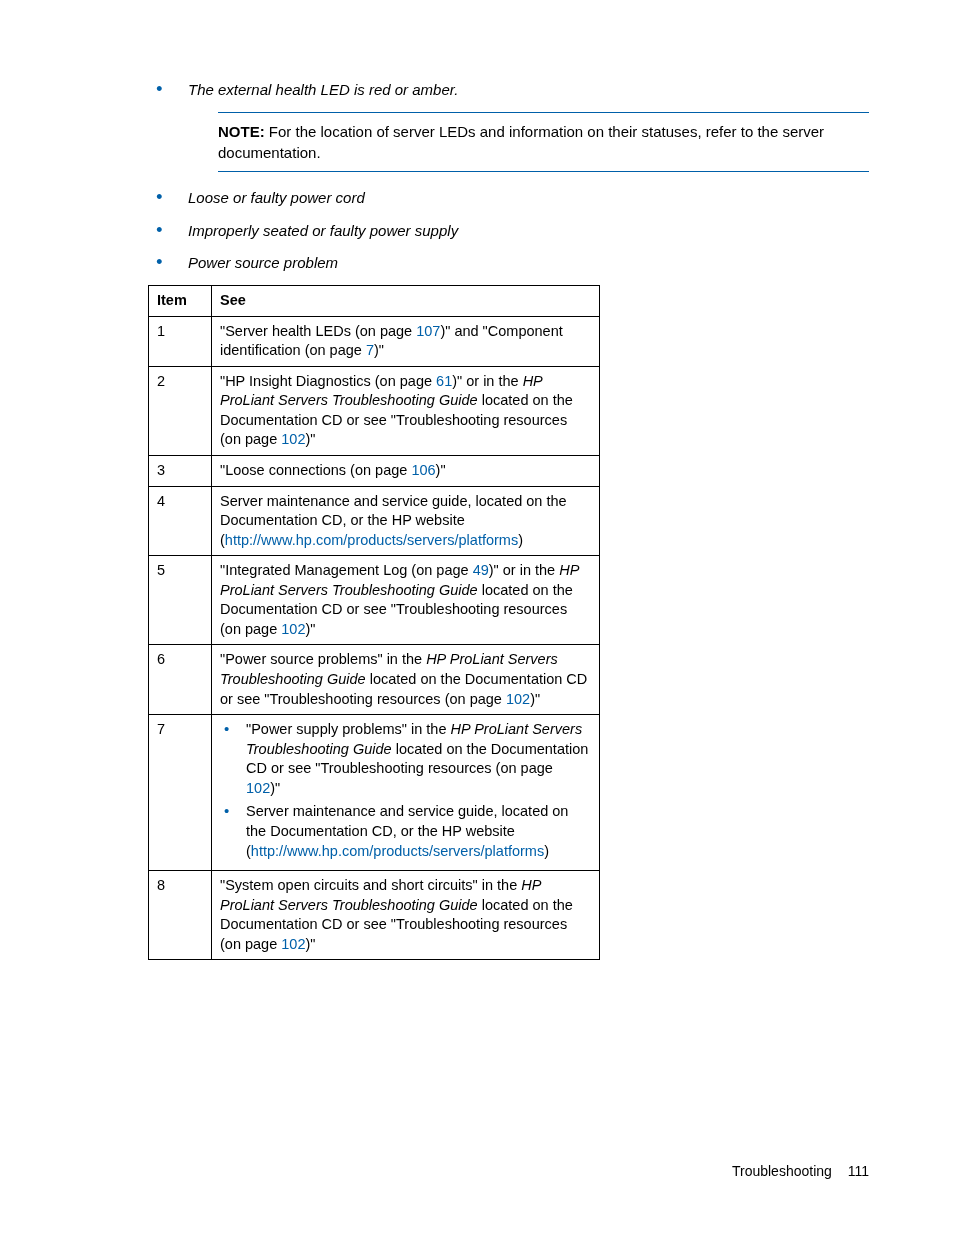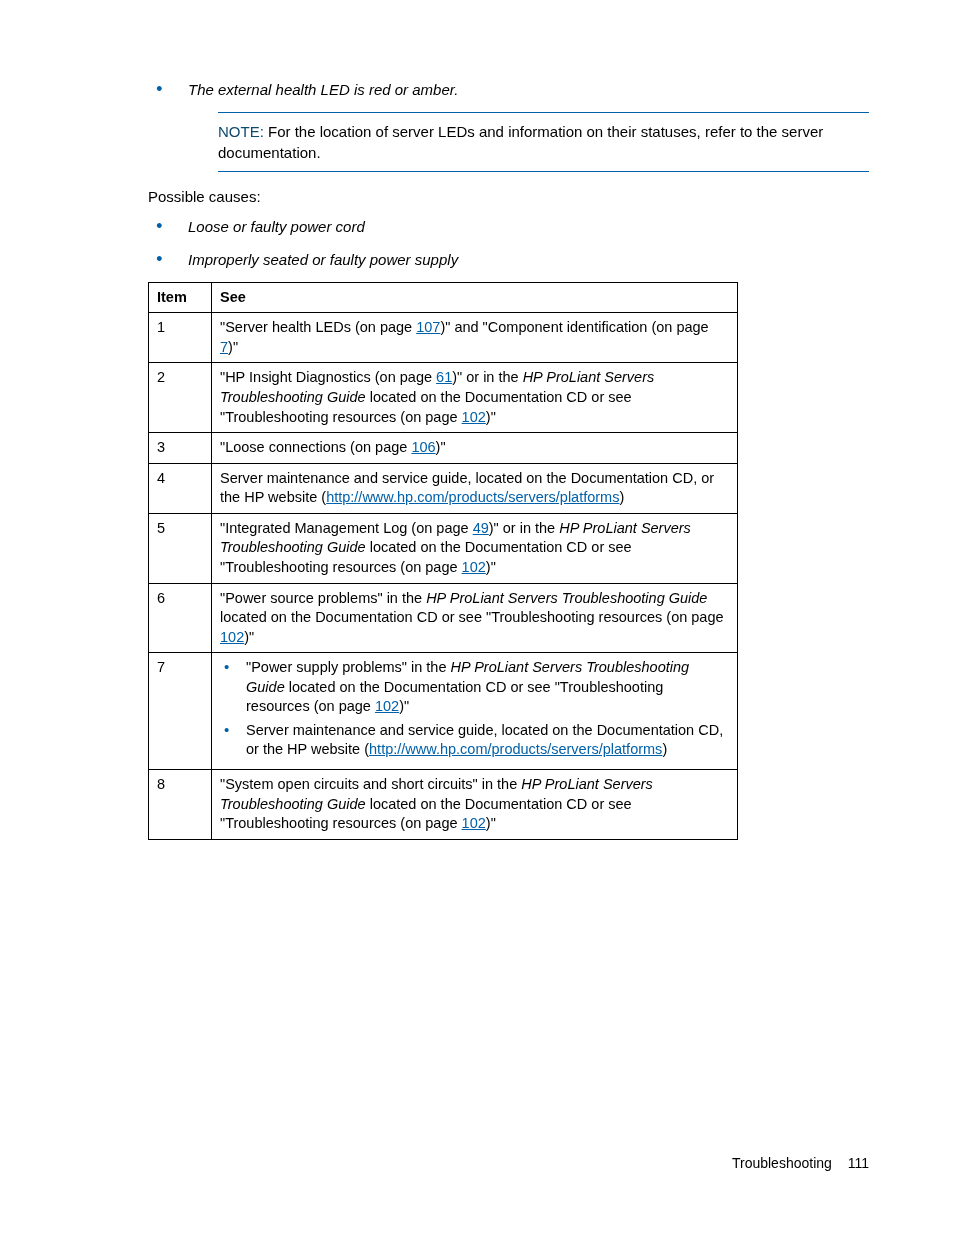--- a/index.html
+++ b/index.html
@@ -60,82 +60,81 @@
     line-height: 1.2;
   }
   .note-box {
     border-top: 1px solid #0060a9;
     border-bottom: 1px solid #0060a9;
     margin: 6px 0 16px 70px;
     padding: 8px 0 8px 0;
     line-height: 1.4;
   }
   .note-label {
-    font-weight: normal;
-    color: #0c4a6e;
+    font-weight: bold;
+    color: #000000;
   }
   .section-label {
     margin: 10px 0 12px 0;
   }
   table.ref-table {
     border-collapse: collapse;
     margin-top: 8px;
-    width: 590px;
+    width: 452px;
     font-size: 14.5px;
   }
   table.ref-table th,
   table.ref-table td {
     border: 1px solid #000;
     padding: 5px 8px 5px 8px;
     vertical-align: top;
     text-align: left;
     line-height: 1.35;
   }
   table.ref-table th {
     font-weight: bold;
   }
   table.ref-table th:first-child,
   table.ref-table td:first-child {
     width: 46px;
   }
   .link {
     color: #0060a9;
-    text-decoration: underline;
   }
   .ital {
     font-style: italic;
   }
   .footer {
     position: absolute;
-    bottom: 64px;
+    bottom: 56px;
     right: 85px;
     font-size: 14px;
   }
   .footer .pnum {
     margin-left: 12px;
   }
 </style>
 </head>
 <body>
 
 <div class="page">
 
   <ul class="bullets">
     <li>The external health LED is red or amber.</li>
   </ul>
 
   <div class="note-box">
     <span class="note-label">NOTE:</span><span>  For the location of server LEDs and information on their statuses, refer to the server documentation.</span>
   </div>
 
-  <div class="section-label">Possible causes:</div>
 
   <ul class="bullets">
     <li>Loose or faulty power cord</li>
     <li>Improperly seated or faulty power supply</li>
+    <li>Power source problem</li>
   </ul>
 
   <table class="ref-table">
     <tbody>
         <tr>
       <th>Item</th>
       <th>See</th>
     </tr>
 
     <tr>

